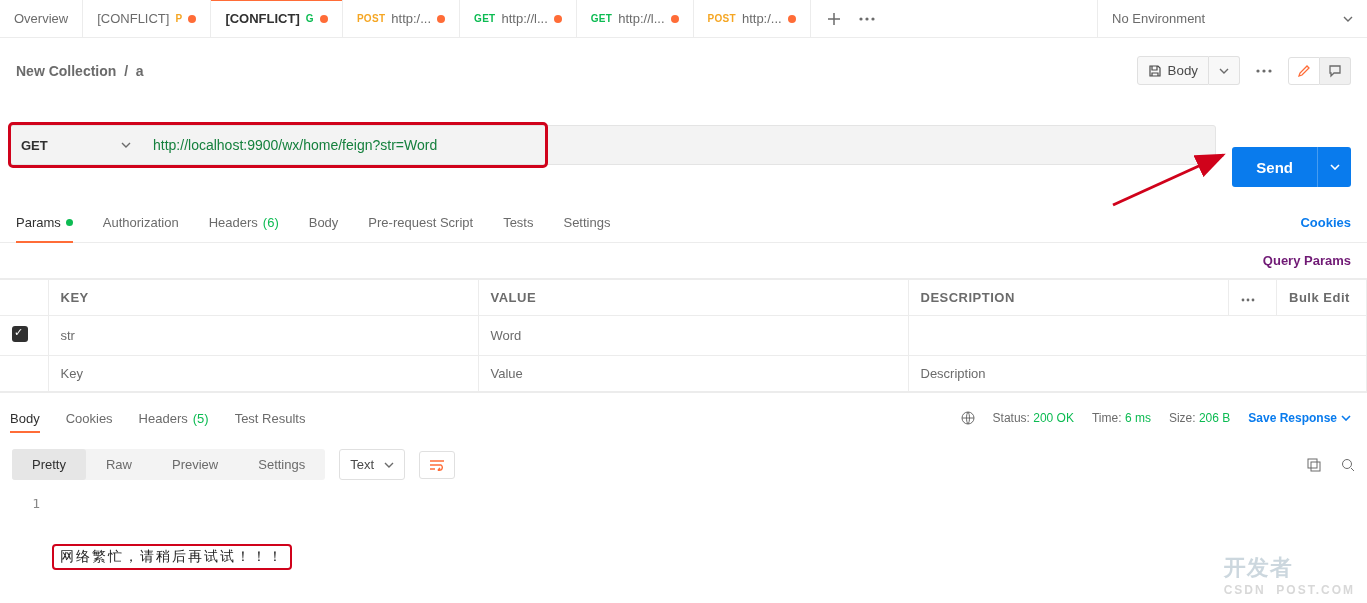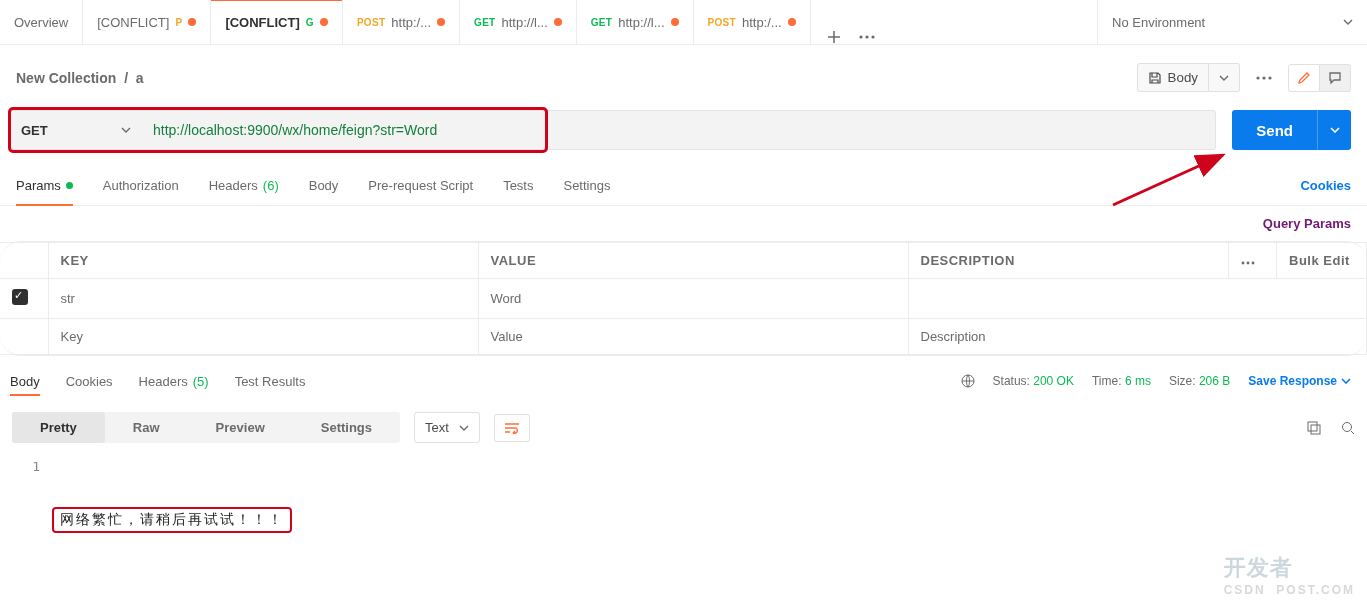--- a/index.html
+++ b/index.html
@@ -1,19 +1,19 @@
 <!DOCTYPE html>
 <html><head>
 <meta charset="utf-8">
 <style>
 * { margin: 0; padding: 0; box-sizing: border-box; font-family: -apple-system, BlinkMacSystemFont, "Segoe UI", Arial, sans-serif; }
 body { background: #fff; color: #212121; font-size: 13px; width: 1367px; height: 603px; overflow: hidden; position: relative; }
 
 
-.topbar { display: flex; align-items: flex-end; height: 45px; border-bottom: 1px solid #ececec; }
+.topbar { display: flex; align-items: center; height: 38px; border-bottom: 1px solid #ececec; }
 .tab { display: flex; align-items: center; gap: 6px; padding: 0 14px; height: 100%; border-right: 1px solid #ececec; color: #6b6b6b; white-space: nowrap; cursor: pointer; position: relative; }
 .tab.active { color: #303030; font-weight: 600; }
 .tab.active::before { content: ""; position: absolute; top: -1px; left: 0; right: 0; height: 2px; background: #ff6c37; }
 .method-pill { font-size: 10px; font-weight: 700; letter-spacing: .3px; }
 .m-post { color: #f5a623; }
 .m-get { color: #0cbb52; }
 .dot { width: 8px; height: 8px; border-radius: 50%; background: #ff6c37; display: inline-block; }
 .topbar-icons { display: flex; align-items: center; gap: 18px; padding: 0 16px; color: #6b6b6b; }
 .env { margin-left: auto; display: flex; align-items: center; justify-content: space-between; width: 270px; padding: 0 14px; border-left: 1px solid #ececec; color: #6b6b6b; height: 100%; }
 
@@ -27,37 +27,37 @@
 .btn-group > * { border-radius: 0; }
 .btn-group > *:first-child { border-top-left-radius: 3px; border-bottom-left-radius: 3px; }
 .btn-group > *:last-child { border-top-right-radius: 3px; border-bottom-right-radius: 3px; border-left: none; }
 
 
 .urlrow { display: flex; align-items: center; gap: 16px; padding: 0 16px 16px 10px; }
 .urlbar { flex: 1; display: flex; background: #f3f3f3; border: 1px solid #e4e4e4; border-radius: 3px; height: 40px; align-items: center; position: relative; }
 .method-select { width: 130px; height: 36px; display: flex; align-items: center; justify-content: space-between; padding: 0 10px; font-weight: 700; color: #303030; }
 .urlbar input { flex: 1; background: transparent; border: none; outline: none; font-size: 14px; color: #15803d; padding: 0 12px; height: 36px; }
 .hl-box { position: absolute; left: -3px; top: -4px; width: 540px; height: 46px; border: 3px solid #d0021b; border-radius: 5px; pointer-events: none; }
-.send-group { display: flex; }
+.send-group { display: flex; margin-top: 44px; }
 .send { background: #097bed; color: #fff; border: none; height: 40px; padding: 0 24px; font-size: 15px; font-weight: 600; border-top-left-radius: 3px; border-bottom-left-radius: 3px; cursor: pointer; }
 .send-caret { background: #097bed; color: #fff; border: none; border-left: 1px solid rgba(255,255,255,.25); height: 40px; width: 34px; border-top-right-radius: 3px; border-bottom-right-radius: 3px; cursor: pointer; display: flex; align-items: center; justify-content: center; }
 
 
 .reqtabs { display: flex; align-items: center; gap: 30px; padding: 0 16px; height: 40px; border-bottom: 1px solid #ececec; position: relative; }
 .reqtab { color: #6b6b6b; cursor: pointer; display: flex; align-items: center; gap: 5px; height: 100%; position: relative; }
 .reqtab.active { color: #303030; }
 .reqtab.active::after { content: ""; position: absolute; bottom: -1px; left: 0; right: 0; height: 2px; background: #ff6c37; }
 .dotg { width: 7px; height: 7px; border-radius: 50%; background: #0cbb52; display: inline-block; }
 .count-g { color: #0cbb52; }
 .cookies-link { margin-left: auto; color: #097bed; font-weight: 600; cursor: pointer; }
 
 .qp-head { padding: 10px 16px; color: #701a75; font-weight: 600; text-align: right; }
 
 
-.tblwrap { border-top: 1px solid #ececec; border-bottom: 1px solid #ececec; border-radius: 21px; }
+.tblwrap { border-top: 1px solid #ececec; border-bottom: 1px solid #ececec; }
 .tbl { width: 100%; border-collapse: collapse; table-layout: fixed; }
 .tbl th, .tbl td { border: 1px solid #ececec; border-left: none; padding: 10px 12px; text-align: left; font-weight: 400; color: #6b6b6b; vertical-align: middle; }
 .tbl th { font-weight: 600; letter-spacing: .5px; }
 .tbl td:first-child, .tbl th:first-child { border-left: none; }
 .ck { width: 48px; text-align: center; }
 .actcol { width: 48px; text-align: center; }
 .placeholder { color: #a0a0a0; }
 .rowval { color: #303030; }
 .bulk { font-weight: 600; color: #6b6b6b; cursor: pointer; }
 input[type=checkbox].pmck { appearance: none; width: 16px; height: 16px; border-radius: 3px; background: #303030; position: relative; cursor: pointer; }
@@ -68,21 +68,21 @@
 .restab { color: #6b6b6b; cursor: pointer; display: flex; align-items: center; gap: 5px; position: relative; height: 100%; }
 .restab.active { color: #303030; }
 .restab.active::after { content: ""; position: absolute; bottom: 0; left: 0; right: 0; height: 2px; background: #ff6c37; }
 .resp-right { margin-left: auto; display: flex; align-items: center; gap: 18px; color: #6b6b6b; font-size: 12px; }
 .resp-right .g { color: #0cbb52; }
 .save-resp { color: #097bed; font-weight: 600; cursor: pointer; display: flex; align-items: center; gap: 4px; }
 
 
 .viewer { display: flex; align-items: center; gap: 14px; padding: 16px 12px; }
 .viewtabs { display: inline-flex; background: #f3f3f3; border-radius: 3px; }
-.viewtab { padding: 8px 28px; color: #6b6b6b; cursor: pointer; font-weight: bold; }
+.viewtab { padding: 8px 20px; color: #6b6b6b; cursor: pointer; }
 .viewtab.active { background: #e6e6e6; color: #303030; border-radius: 3px; }
 .formatsel { display: inline-flex; align-items: center; gap: 10px; border: 1px solid #e0e0e0; border-radius: 3px; padding: 7px 10px; color: #4a4a4a; cursor: pointer; }
 .wrap-ic { border: 1px solid #e0e0e0; border-radius: 3px; padding: 7px 9px; color: #ff6c37; cursor: pointer; }
 .viewer-right { margin-left: auto; display: flex; align-items: center; gap: 20px; color: #6b6b6b; }
 
 
 .codepane { display: flex; padding: 0 10px 20px 16px; }
 .ln { width: 36px; color: #888; text-align: right; padding-right: 12px; font-family: Consolas, monospace; font-size: 13px; }
 .codeline { font-family: SimSun, "Microsoft YaHei", Consolas, monospace; font-size: 14px; color: #222; letter-spacing: 2px; margin-top: 48px; }
 .code-hl { border: 2px solid #d0021b; border-radius: 4px; padding: 2px 6px; display: inline-block; }

